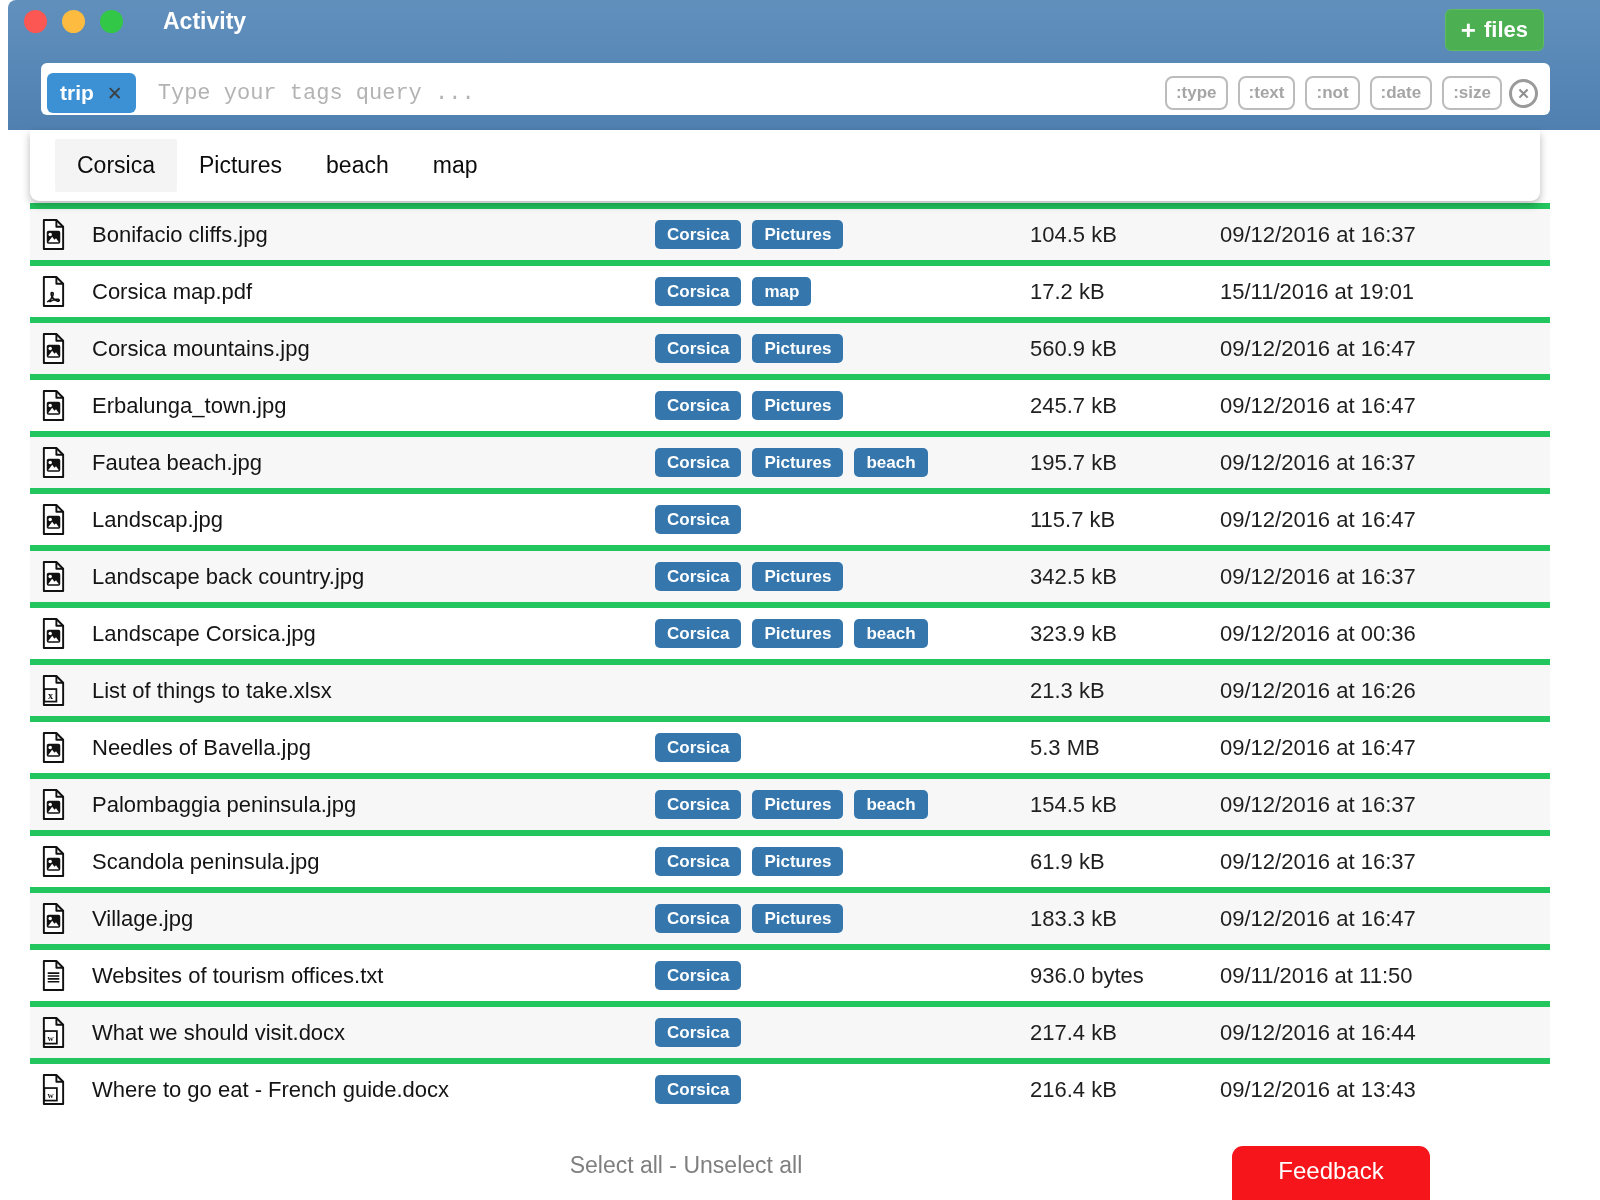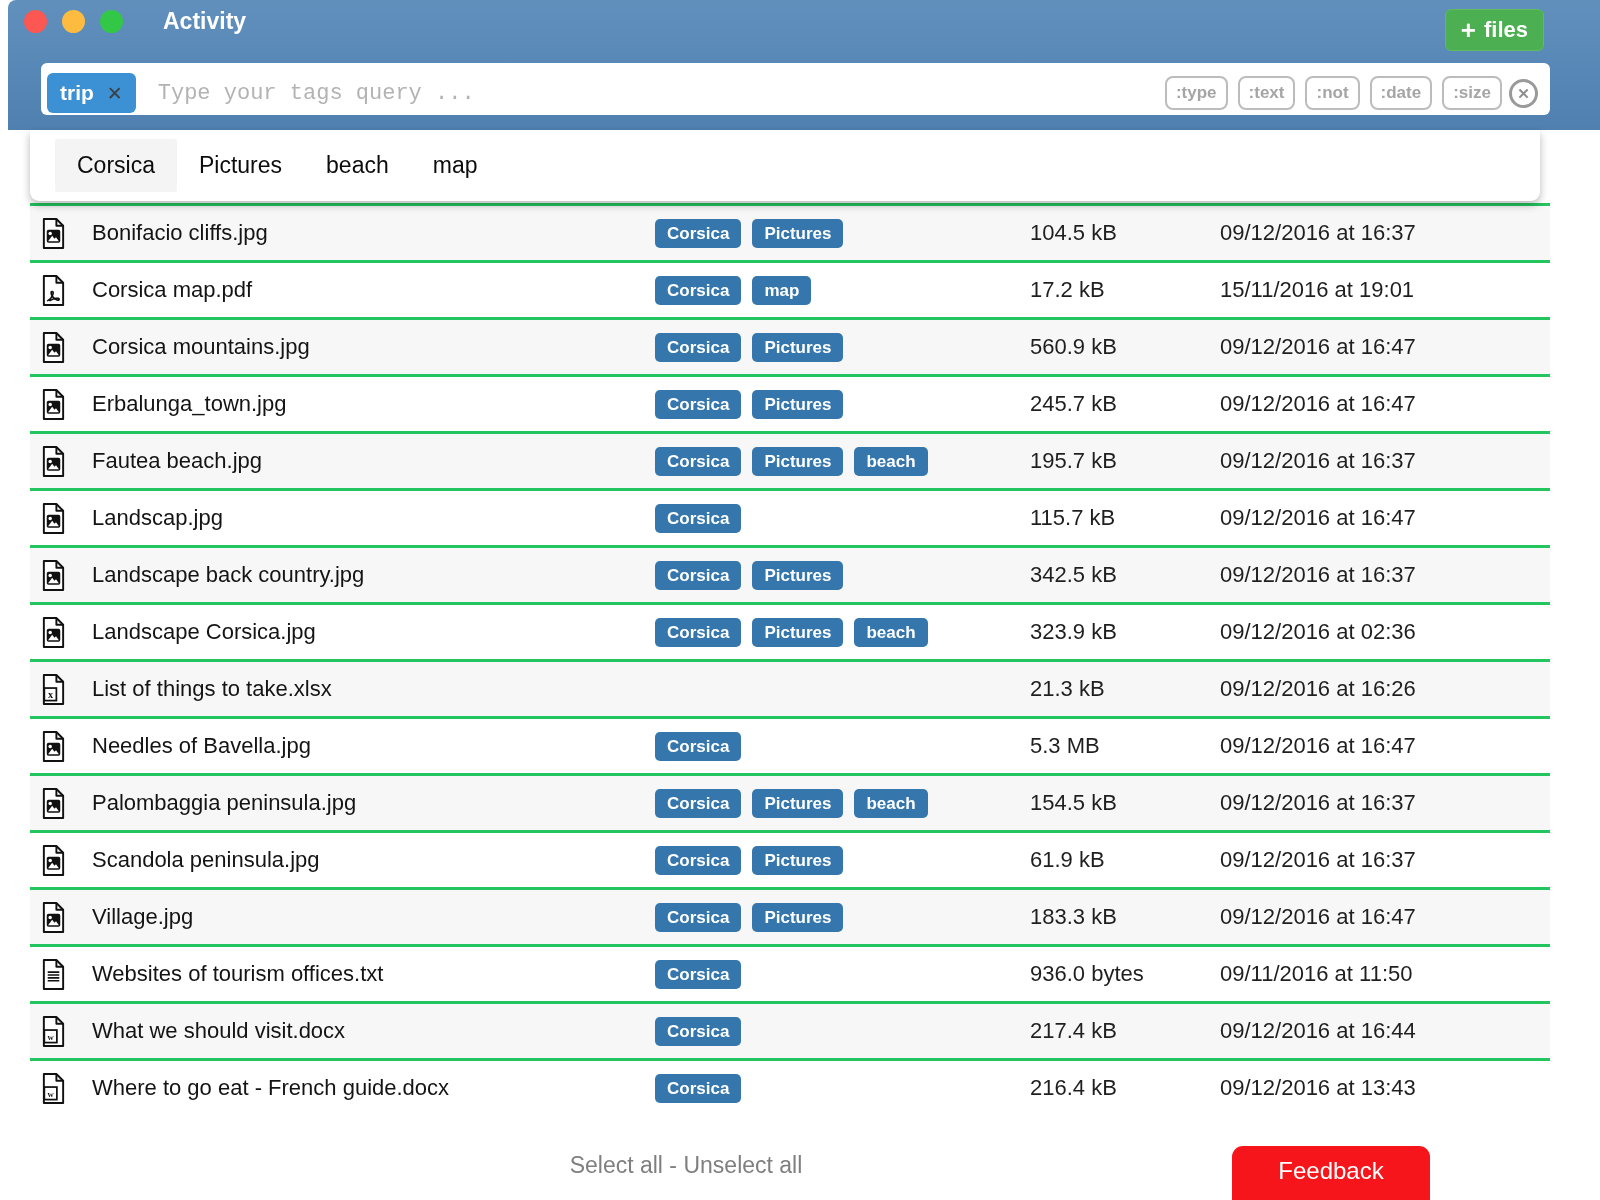--- a/index.html
+++ b/index.html
@@ -62,21 +62,21 @@
     display:flex;align-items:center;padding-left:25px;
   }
   .sugg{
     font-size:23px;color:#0c0c0c;padding:13px 22px;cursor:pointer;border-radius:2px;
   }
   .sugg.hl{background:#f4f4f4;}
   
   .list{position:absolute;top:203px;left:30px;width:1520px;}
   .frow{
     height:57px;display:grid;grid-template-columns:52px 563px 375px 190px auto;
-    align-items:center;border-top:3px solid #22c55e;box-sizing:border-box;
+    align-items:center;border-top:6px solid #22c55e;box-sizing:border-box;
     padding-left:10px;cursor:pointer;
   }
   .frow:nth-child(odd){background:#f7f7f7;}
   .ficon{display:flex;align-items:center;}
   .ficon svg{width:27px;height:33px;display:block;}
   .fname{font-size:22px;color:#141414;white-space:nowrap;}
   .ftags{display:flex;gap:11px;align-items:center;}
   .tag{
     background:var(--c-tag,#3577ad);color:#fff;font-size:17px;font-weight:bold;
     padding:6px 12px;border-radius:5px;line-height:1;cursor:pointer;
@@ -277,21 +277,21 @@
     <path d="M8.4 25 L12.6 19.4 L15 22.4 L16.6 20.8 L19.6 25 Z" fill="#fff"></path>
   </svg>
 </span>
     <span class="fname">Landscape Corsica.jpg</span>
     <span class="ftags">
         <span class="tag">Corsica</span>
         <span class="tag">Pictures</span>
         <span class="tag">beach</span>
       </span>
     <span class="fsize">323.9 kB</span>
-    <span class="fdate">09/12/2016 at 02:36</span>
+    <span class="fdate">09/12/2016 at 00:36</span>
   </div>
 
   <div class="frow">
     <span class="ficon">
   <svg viewBox="0 0 28 34">
     <path d="M4 2 h13 l7 7 v23 h-20 z" fill="#fff" stroke="#111" stroke-width="2" stroke-linejoin="round"></path>
     <path d="M17 2 v7 h7" fill="none" stroke="#111" stroke-width="2" stroke-linejoin="round"></path>
     <rect x="4.5" y="15.5" width="12.5" height="13" fill="#fff" stroke="#111" stroke-width="1.8"></rect>
     <text x="10.8" y="25.8" font-size="10.5" font-weight="bold" text-anchor="middle" fill="#111" font-family="Liberation Serif, serif">x</text>
   </svg>

